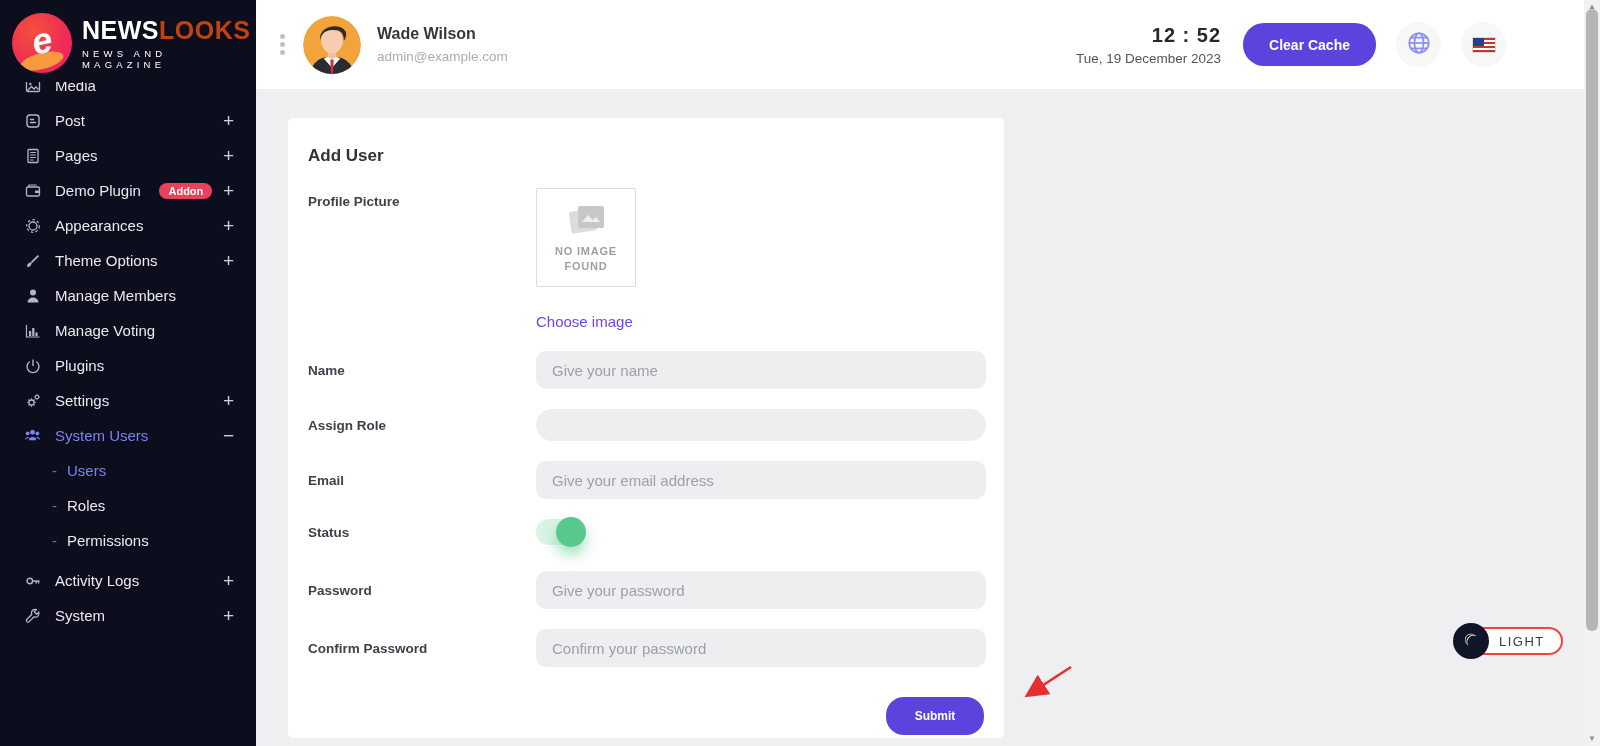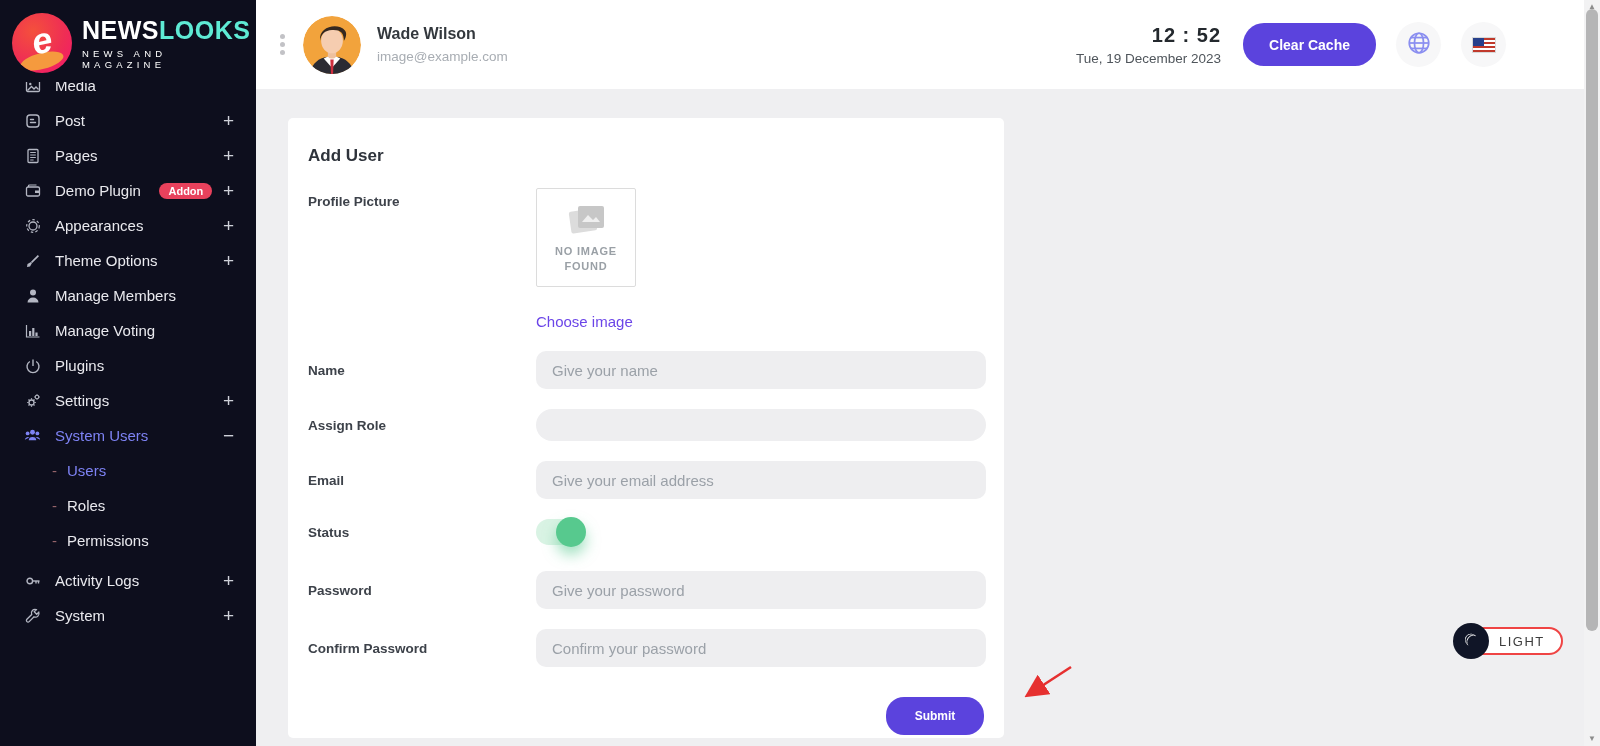--- a/index.html
+++ b/index.html
@@ -7,21 +7,21 @@
 
   
   .sidebar { position:absolute; left:0; top:0; width:256px; height:746px; background:#0d0e1d; overflow:hidden; }
   .logo-block { position:relative; z-index:3; background:#0d0e1d; height:82px; display:flex; align-items:center; padding:10px 12px 6px 12px; }
   .logo-circle { width:60px; height:60px; border-radius:50%; background:radial-gradient(circle at 35% 30%, #f4503c 0%, #ef2e54 55%, #f4166e 100%); display:flex; align-items:center; justify-content:center; flex:0 0 auto; position:relative; overflow:hidden; }
   .logo-circle .e { color:#fff; font-size:36px; font-weight:bold; font-style:italic; transform:rotate(-12deg); margin-top:-4px; }
   .logo-circle .swoosh { position:absolute; bottom:4px; left:8px; width:44px; height:16px; border-radius:50%; background:#f59a3e; transform:rotate(-14deg); }
   .brand-text { margin-left:10px; }
   .brand-line1 { font-size:25px; font-weight:bold; letter-spacing:0.5px; }
   .brand-line1 .p1 { color:#ffffff; }
-  .brand-line1 .p2 { color:#5eead4; }
+  .brand-line1 .p2 { color:#c2410c; }
   .brand-tagline { color:#ffffff; font-size:9.5px; letter-spacing:4.2px; margin-top:3px; }
 
   .menu { position:relative; z-index:1; margin-top:-14px; }
   .menu-item { height:35px; display:flex; align-items:center; padding:0 22px 0 24px; color:#e9e9ee; font-size:15px; cursor:pointer; }
   .menu-item .mi-icon { width:17px; height:17px; margin-right:14px; color:#b4b7c3; display:flex; align-items:center; justify-content:center; flex:0 0 auto; }
   .menu-item .mi-label { flex:1 1 auto; white-space:nowrap; }
   .menu-item .mi-expander { color:#cfd1d9; font-size:19px; font-weight:300; }
   .menu-item.active, .menu-item.active .mi-icon { color:#7d82f3; }
   .badge-addon { background:#e8415c; color:#fff; font-size:11px; font-weight:bold; border-radius:10px; padding:2px 9px; margin-left:8px; }
   .menu-sub { height:35px; display:flex; align-items:center; padding-left:52px; font-size:15px; color:#e9e9ee; cursor:pointer; }
@@ -280,21 +280,21 @@
       <path d="M6 56 C10 42 19 39 28 39 C37 39 46 42 50 56 Z" fill="#2b2b33"></path>
       <path d="M20 41 L28 50 L36 41 L32 39 L24 39 Z" fill="#ffffff"></path>
       <path d="M26.4 42 L29.6 42 L29 56 L27 56 Z" fill="#cf2e3e"></path>
       <rect x="24" y="31" width="8" height="10" rx="3" fill="#eec09e"></rect>
       <ellipse cx="28" cy="24" rx="10.5" ry="12" fill="#f6cdb0"></ellipse>
       <path d="M16.5 24 C14.5 10 34 6 40.5 14 C43 17 41 22 39.5 24 C39.5 16 36 13 28 13.5 C21 14 17.5 17 16.5 24 Z" fill="#352820"></path>
     </svg>
   </div>
   <div class="user-meta">
     <div class="user-name">Wade Wilson</div>
-    <div class="user-email">image@example.com</div>
+    <div class="user-email">admin@example.com</div>
   </div>
   <div class="header-spacer"></div>
   <div class="clock-block">
     <div class="clock-time">12 : 52</div>
     <div class="clock-date">Tue, 19 December 2023</div>
   </div>
   <button class="btn-clear-cache">Clear Cache</button>
   <div class="icon-circle">
     <span>
       <svg width="26" height="26" viewBox="0 0 24 24" fill="none" stroke="#8a8ef0" stroke-width="1.6">

